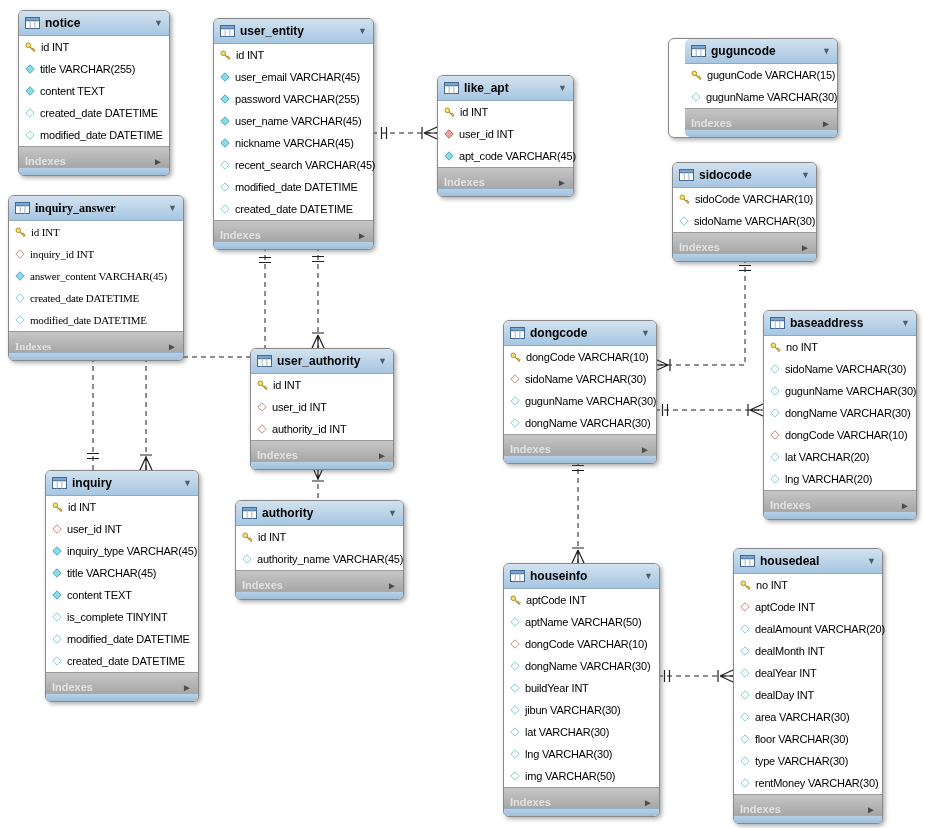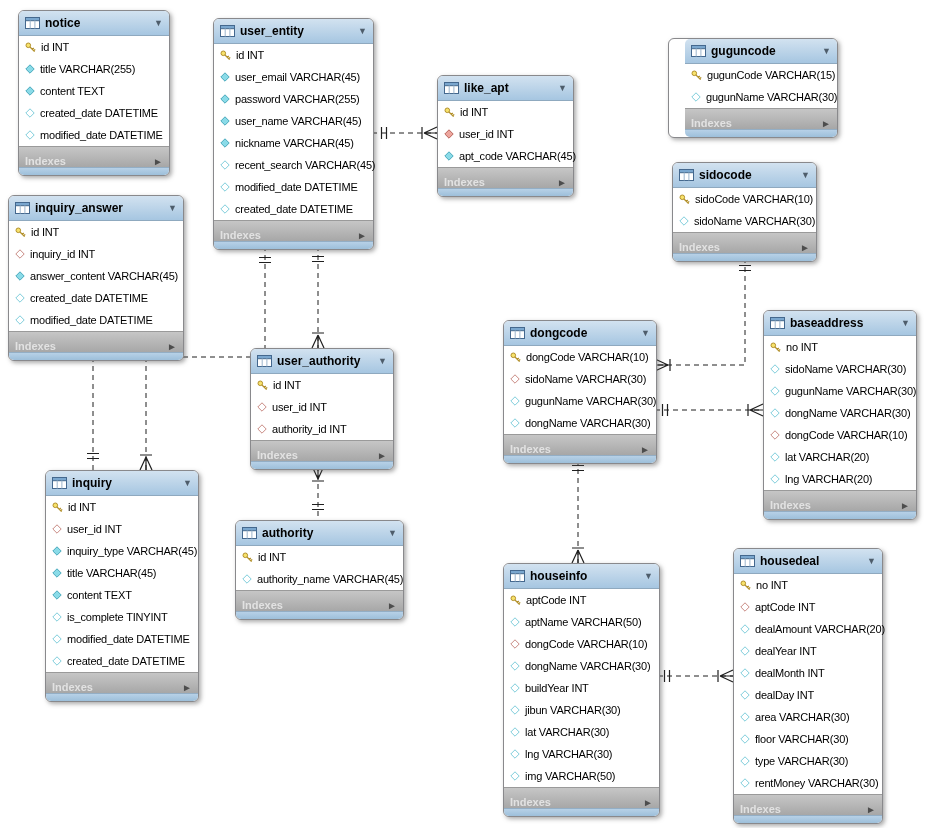--- a/index.html
+++ b/index.html
@@ -261,21 +261,21 @@
     <path d="M5 0.8 L9.2 5 L5 9.2 L0.8 5 Z" fill="#ffffff" stroke="#7fcddb"></path>
   </svg>
         <span>sidoName VARCHAR(30)</span>
       </div>
       <div class="tbl-footer">
         <span>Indexes</span>
         <span class="ftr-arrow">►</span>
       </div>
       <div class="tbl-strip"></div>
     </div>
-    <div class="tbl" style="left: 8px; top: 195px; width: 174px;">
+    <div class="tbl" style="left: 8px; top: 195px; width: 174px; font-family: Liberation Serif, serif;">
       <div class="tbl-header">
         <svg width="15" height="12" viewBox="0 0 15 12">
     <rect x="0.5" y="0.5" width="14" height="11" fill="#ffffff" stroke="#44688e"></rect>
     <rect x="0.5" y="0.5" width="14" height="3.2" fill="#7aa7cf" stroke="#44688e"></rect>
     <line x1="5.2" y1="3.5" x2="5.2" y2="11.5" stroke="#9db6cc"></line>
     <line x1="9.9" y1="3.5" x2="9.9" y2="11.5" stroke="#9db6cc"></line>
   </svg>
         <span class="tbl-name">inquiry_answer</span>
         <span class="hdr-arrow">▼</span>
       </div>
@@ -345,21 +345,21 @@
     <path d="M5 0.8 L9.2 5 L5 9.2 L0.8 5 Z" fill="#ffffff" stroke="#c98b84"></path>
   </svg>
         <span>authority_id INT</span>
       </div>
       <div class="tbl-footer">
         <span>Indexes</span>
         <span class="ftr-arrow">►</span>
       </div>
       <div class="tbl-strip"></div>
     </div>
-    <div class="tbl" style="left: 235px; top: 520px; width: 167px;">
+    <div class="tbl" style="left: 235px; top: 500px; width: 167px;">
       <div class="tbl-header">
         <svg width="15" height="12" viewBox="0 0 15 12">
     <rect x="0.5" y="0.5" width="14" height="11" fill="#ffffff" stroke="#44688e"></rect>
     <rect x="0.5" y="0.5" width="14" height="3.2" fill="#7aa7cf" stroke="#44688e"></rect>
     <line x1="5.2" y1="3.5" x2="5.2" y2="11.5" stroke="#9db6cc"></line>
     <line x1="9.9" y1="3.5" x2="9.9" y2="11.5" stroke="#9db6cc"></line>
   </svg>
         <span class="tbl-name">authority</span>
         <span class="hdr-arrow">▼</span>
       </div>
@@ -649,27 +649,27 @@
       <div class="tbl-row">
         <svg width="10" height="10" viewBox="0 0 10 10">
     <path d="M5 0.8 L9.2 5 L5 9.2 L0.8 5 Z" fill="#ffffff" stroke="#7fcddb"></path>
   </svg>
         <span>dealAmount VARCHAR(20)</span>
       </div>
       <div class="tbl-row">
         <svg width="10" height="10" viewBox="0 0 10 10">
     <path d="M5 0.8 L9.2 5 L5 9.2 L0.8 5 Z" fill="#ffffff" stroke="#7fcddb"></path>
   </svg>
+        <span>dealMonth INT</span>
+      </div>
+      <div class="tbl-row">
+        <svg width="10" height="10" viewBox="0 0 10 10">
+    <path d="M5 0.8 L9.2 5 L5 9.2 L0.8 5 Z" fill="#ffffff" stroke="#7fcddb"></path>
+  </svg>
         <span>dealYear INT</span>
-      </div>
-      <div class="tbl-row">
-        <svg width="10" height="10" viewBox="0 0 10 10">
-    <path d="M5 0.8 L9.2 5 L5 9.2 L0.8 5 Z" fill="#ffffff" stroke="#7fcddb"></path>
-  </svg>
-        <span>dealMonth INT</span>
       </div>
       <div class="tbl-row">
         <svg width="10" height="10" viewBox="0 0 10 10">
     <path d="M5 0.8 L9.2 5 L5 9.2 L0.8 5 Z" fill="#ffffff" stroke="#7fcddb"></path>
   </svg>
         <span>dealDay INT</span>
       </div>
       <div class="tbl-row">
         <svg width="10" height="10" viewBox="0 0 10 10">
     <path d="M5 0.8 L9.2 5 L5 9.2 L0.8 5 Z" fill="#ffffff" stroke="#7fcddb"></path>

